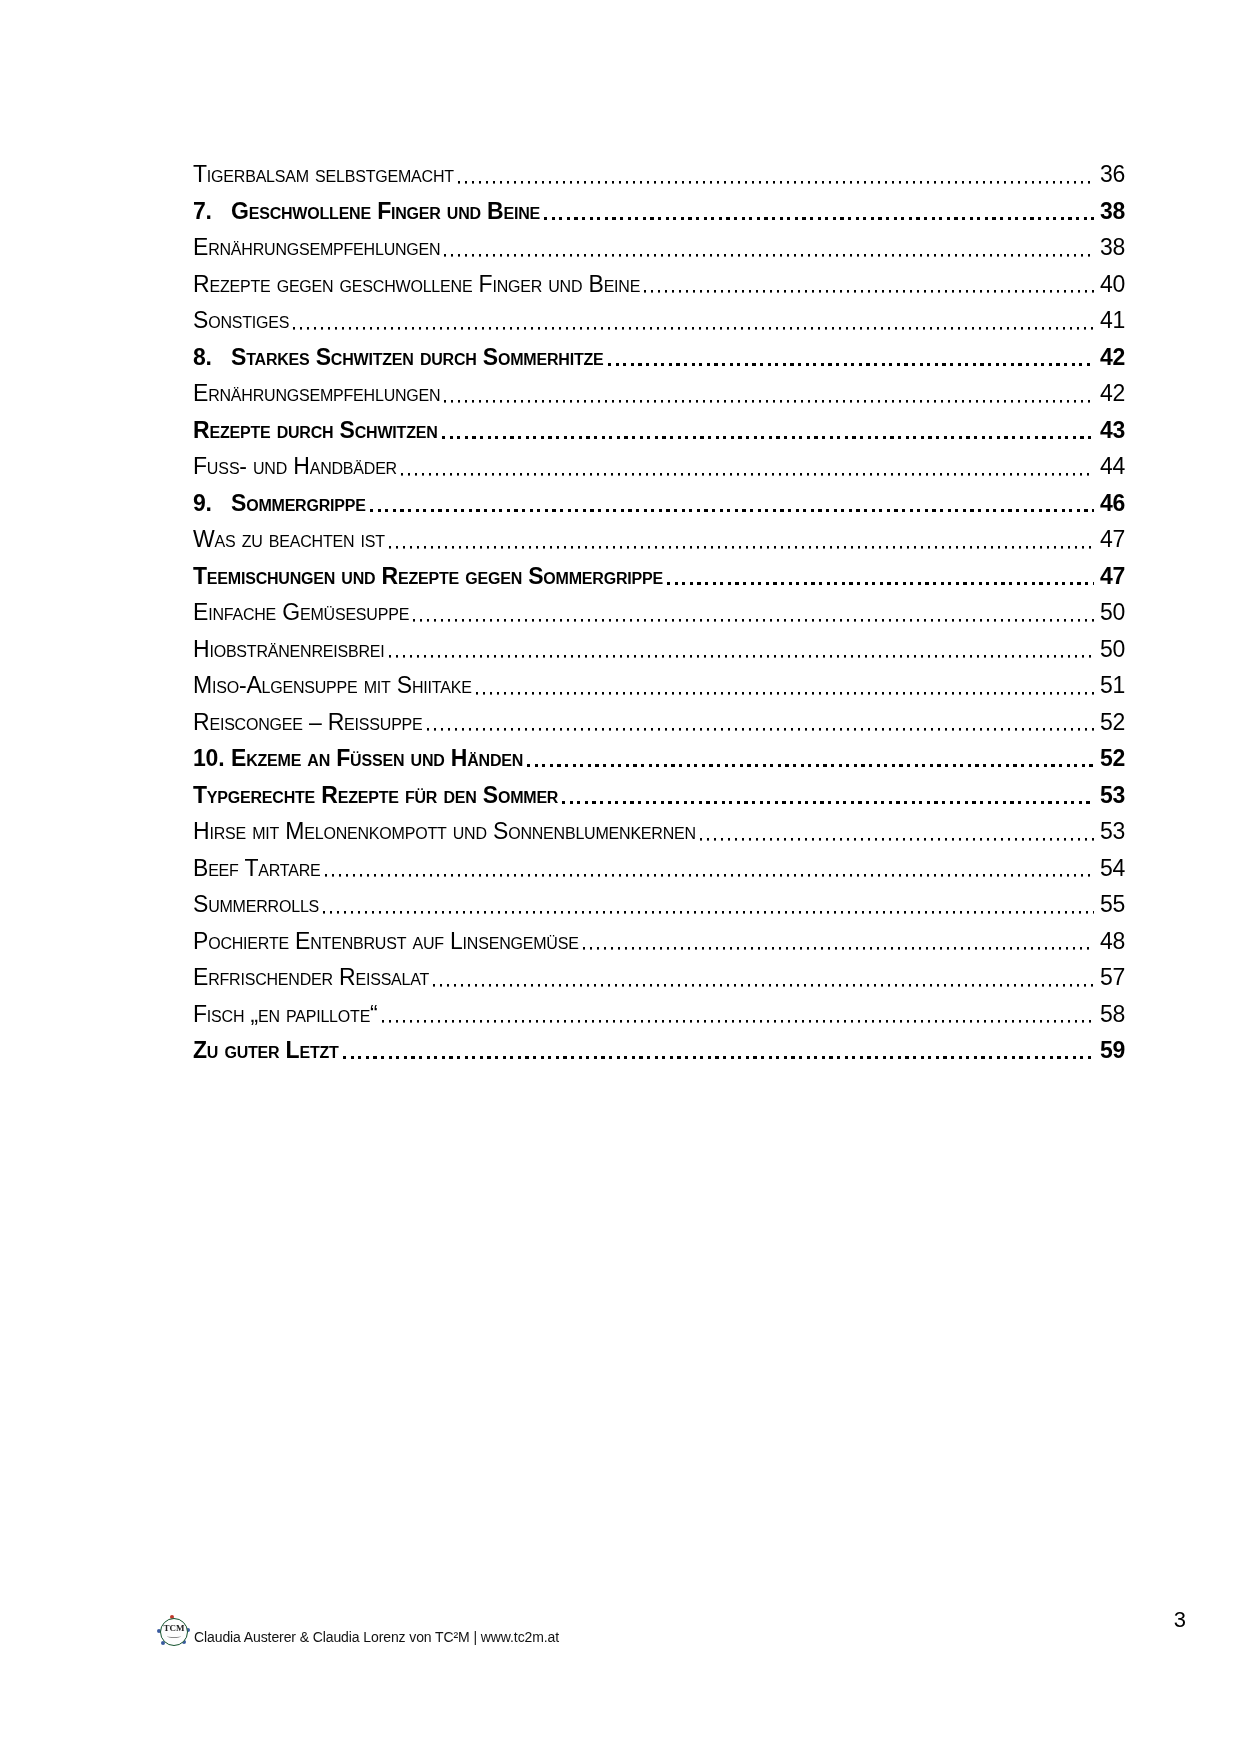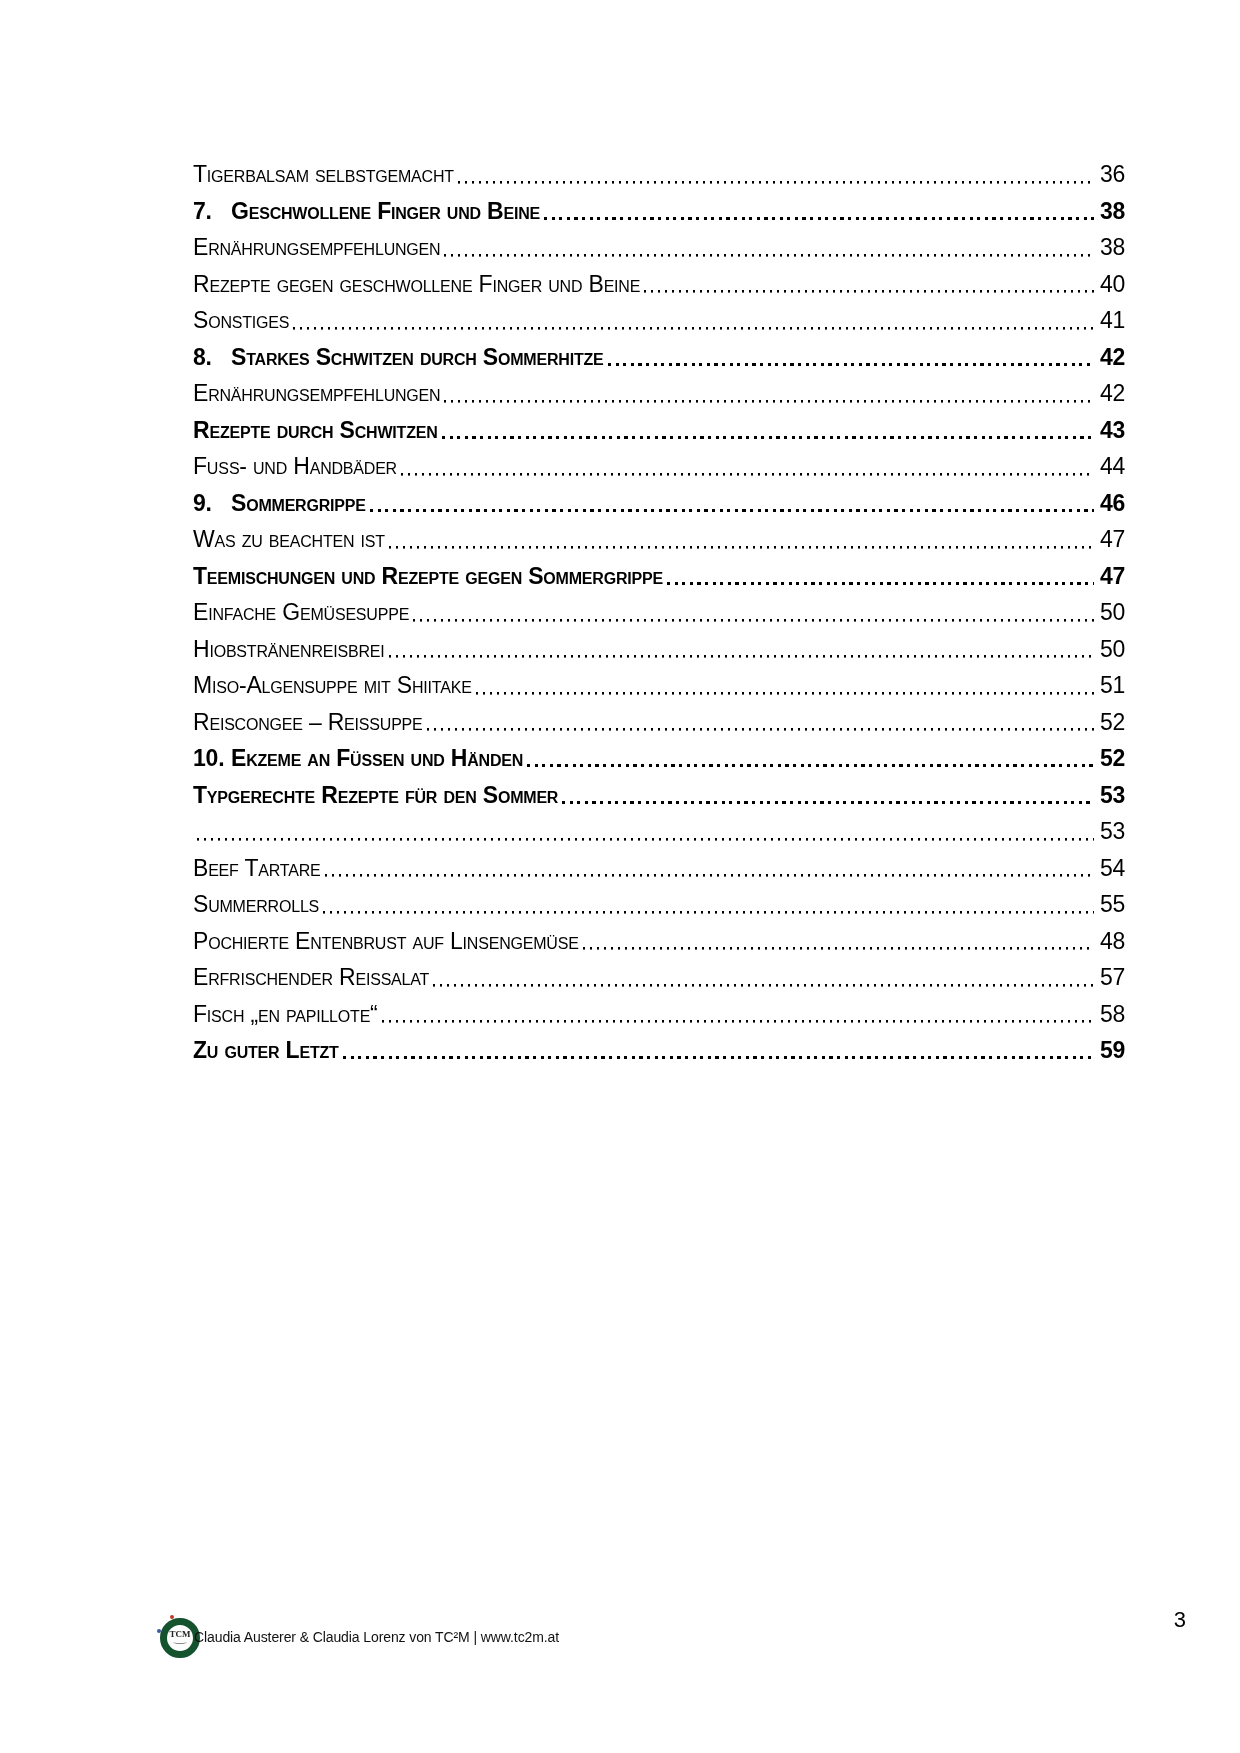--- a/index.html
+++ b/index.html
@@ -64,21 +64,21 @@
     color:#111;
   }
   .tcm-logo{
     position:absolute;
     left:157px;top:1615px;
     width:33px;height:33px;
   }
   .tcm-circle{
     position:absolute;
     left:3px;top:3px;width:26px;height:26px;
-    border:7px solid #14532d;
+    border:1px solid #14532d;
     border-radius:50%;
     background:#fdfdfd;
     text-align:center;
   }
   .tcm-text{
     display:block;
     margin-top:5px;
     font-family:"Liberation Serif","DejaVu Serif",serif;
     font-size:9px;
     font-weight:bold;
@@ -201,20 +201,21 @@
         <span class="label">Ekzeme an Füßen und Händen</span>
         <span class="dots"></span>
         <span class="pg">52</span>
       </div>
       <div class="row bold">
         <span class="label">Typgerechte Rezepte für den Sommer</span>
         <span class="dots"></span>
         <span class="pg">53</span>
       </div>
       <div class="row">
+        <span class="label">Hirse mit Melonenkompott und Sonnenblumenkernen</span>
         <span class="dots"></span>
         <span class="pg">53</span>
       </div>
       <div class="row">
         <span class="label">Beef Tartare</span>
         <span class="dots"></span>
         <span class="pg">54</span>
       </div>
       <div class="row">
         <span class="label">Summerrolls</span>

